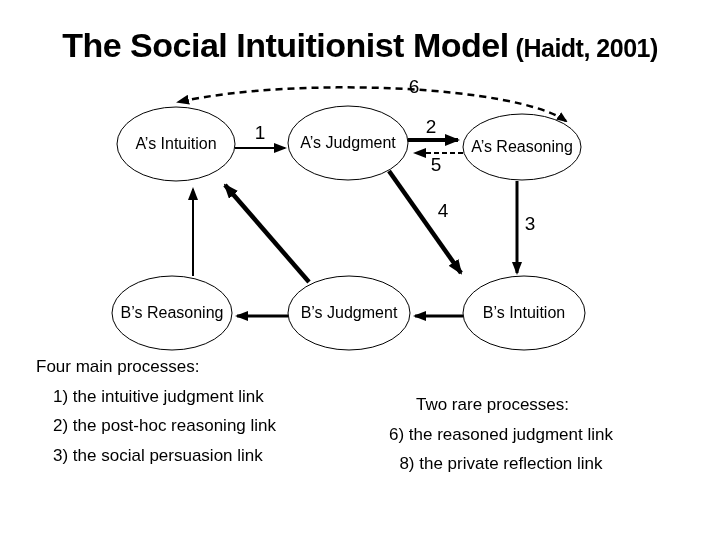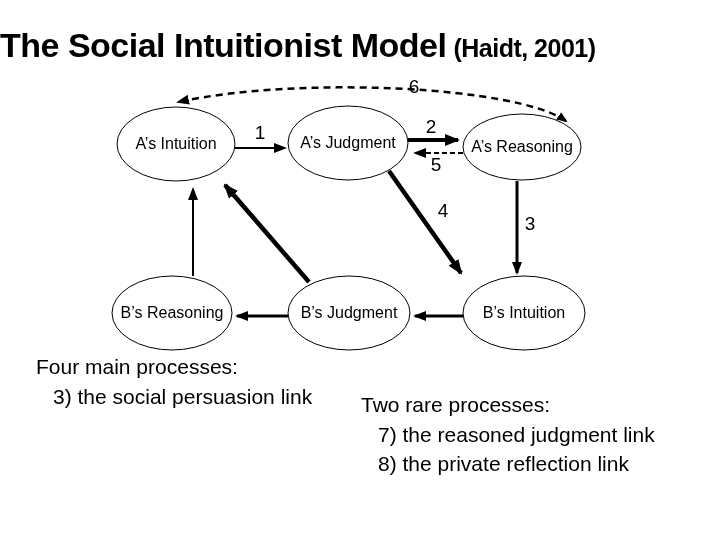--- a/index.html
+++ b/index.html
@@ -7,20 +7,21 @@
     position: relative;
     width: 720px; height: 540px;
     background: #ffffff;
     overflow: hidden;
     font-family: "Liberation Sans", "DejaVu Sans", sans-serif;
     color: #000;
   }
   .title {
     position: absolute;
     top: 24px; left: 0; right: 0;
+    text-align: center;
     line-height: 42px;
     white-space: nowrap;
   }
   .title-main {
     font-size: 34px;
     font-weight: 600;
     letter-spacing: -0.5px;
   }
   .title-cite {
     font-size: 25px;
@@ -33,26 +34,26 @@
     top: 0; left: 0;
   }
   svg text {
     font-family: "Liberation Sans", "DejaVu Sans", sans-serif;
     fill: #000;
   }
   .node-label { font-size: 16px; }
   .link-label { font-size: 19px; }
   .notes {
     position: absolute;
-    font-size: 21px;
+    font-size: 17px;
     line-height: 29.5px;
     white-space: nowrap;
   }
   .notes-left  { left: 36px;  top: 352px; }
-  .notes-right { left: 361px; top: 390px; }
+  .notes-right { left: 372px; top: 390px; text-align: center; }
   .notes-item  { padding-left: 17px; }
 </style>
 </head>
 <body>
 
 <div class="slide">
 
   <div class="title">
     <span class="title-main">The Social Intuitionist Model</span><span class="title-cite">(Haidt, 2001)</span>
   </div>
@@ -98,22 +99,24 @@
     <text class="link-label" x="260" y="139" text-anchor="middle">1</text>
     <text class="link-label" x="431" y="133" text-anchor="middle">2</text>
     <text class="link-label" x="530" y="230" text-anchor="middle">3</text>
     <text class="link-label" x="443" y="217" text-anchor="middle">4</text>
     <text class="link-label" x="436" y="171" text-anchor="middle">5</text>
     <text class="link-label" x="414" y="93" text-anchor="middle">6</text>
   </svg>
 
   <div class="notes notes-left">
     <div class="notes-heading">Four main processes:</div>
+    <div class="notes-item">1) the intuitive judgment link</div>
+    <div class="notes-item">2) the post-hoc reasoning link</div>
     <div class="notes-item">3) the social persuasion link</div>
   </div>
 
   <div class="notes notes-right">
     <div class="notes-heading">Two rare processes:</div>
-    <div class="notes-item">7) the reasoned judgment link</div>
+    <div class="notes-item">6) the reasoned judgment link</div>
     <div class="notes-item">8) the private reflection link</div>
   </div>
 
 </div>
 
 </body></html>

